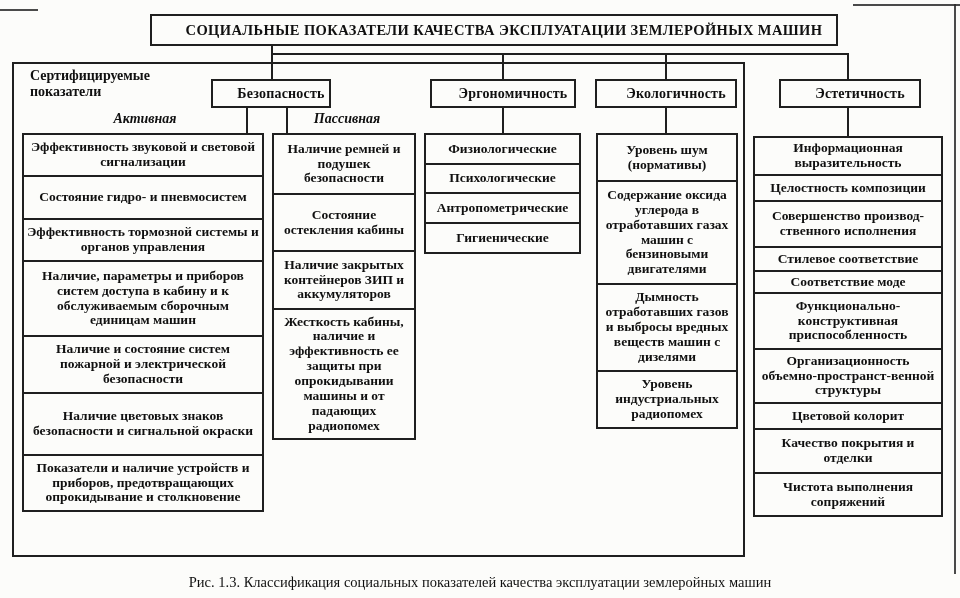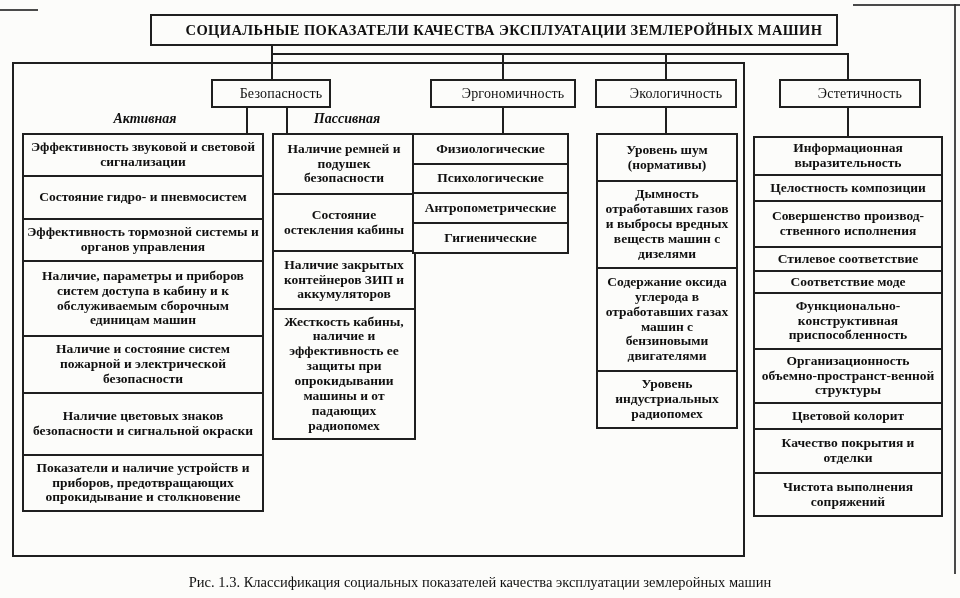--- a/index.html
+++ b/index.html
@@ -18,21 +18,21 @@
   }
   .box{
     position:absolute;box-sizing:border-box;
     border:2px solid var(--line);
     display:flex;align-items:center;justify-content:center;
     text-align:center;background:var(--paper);padding-left:20px;
   }
   .title-box{
     font-weight:bold;font-size:14.5px;letter-spacing:.4px;
   }
-  .cat-box{font-weight:normal;font-size:14px;letter-spacing:.2px;z-index:3;}
+  .cat-box{font-weight:bold;font-size:14px;letter-spacing:.2px;z-index:3;}
   .outer{
     position:absolute;box-sizing:border-box;
     border:2px solid var(--line);background:transparent;z-index:1;
   }
   .line{position:absolute;background:var(--line);z-index:2;}
   .col{position:absolute;z-index:3;}
   .cell{
     box-sizing:border-box;border:2px solid var(--line);
     display:flex;align-items:center;justify-content:center;
     text-align:center;font-weight:bold;font-size:13.5px;line-height:1.1;
@@ -69,20 +69,21 @@
   <div class="line" style="left:502px;top:53px;width:2px;height:28px"></div>
   <div class="line" style="left:665px;top:53px;width:2px;height:28px"></div>
   <div class="line" style="left:847px;top:53px;width:2px;height:28px"></div>
   <div class="line" style="left:246px;top:106px;width:2px;height:28px"></div>
   <div class="line" style="left:286px;top:106px;width:2px;height:28px"></div>
   <div class="line" style="left:502px;top:106px;width:2px;height:28px"></div>
   <div class="line" style="left:665px;top:106px;width:2px;height:28px"></div>
   <div class="line" style="left:847px;top:106px;width:2px;height:31px"></div>
 
   <div class="outer" style="left:12px;top:62px;width:733px;height:495px"></div>
+  <div class="side-label" style="left:30px;top:68px;width:160px">Сертифицируемые показатели</div>
 
   <div class="box cat-box" style="left:211px;top:79px;width:120px;height:29px">Безопасность</div>
   <div class="box cat-box" style="left:430px;top:79px;width:146px;height:29px">Эргономичность</div>
   <div class="box cat-box" style="left:595px;top:79px;width:142px;height:29px">Экологичность</div>
   <div class="box cat-box" style="left:779px;top:79px;width:142px;height:29px">Эстетичность</div>
 
   <div class="sub-label" style="left:75px;top:111px;width:140px">Активная</div>
   <div class="sub-label" style="left:277px;top:111px;width:140px">Пассивная</div>
 
   <div class="col" style="left:22px;top:133px;width:242px">
@@ -95,31 +96,31 @@
     <div class="cell" style="height:58px">Показатели и наличие устройств и приборов, предотвращающих опрокидывание и столкновение</div>
   </div>
 
   <div class="col" style="left:272px;top:133px;width:144px">
     <div class="cell" style="height:62px">Наличие ремней и подушек безопасности</div>
     <div class="cell" style="height:59px">Состояние остекления кабины</div>
     <div class="cell" style="height:60px">Наличие закрытых контейнеров ЗИП и аккумуляторов</div>
     <div class="cell" style="height:132px">Жесткость кабины, наличие и эффективность ее защиты при опрокидывании машины и от падающих радиопомех</div>
   </div>
 
-  <div class="col" style="left:412px;top:133px;width:157px">
+  <div class="col" style="left:424px;top:133px;width:157px">
     <div class="cell" style="height:32px">Физиологические</div>
     <div class="cell" style="height:31px">Психологические</div>
     <div class="cell" style="height:32px">Антропометрические</div>
     <div class="cell" style="height:32px">Гигиенические</div>
   </div>
 
   <div class="col" style="left:596px;top:133px;width:142px">
     <div class="cell" style="height:49px">Уровень шум (нормативы)</div>
+    <div class="cell" style="height:105px">Содержание оксида углерода в отработавших газах машин с бензиновыми двигателями</div>
     <div class="cell" style="height:89px">Дымность отработавших газов и выбросы вредных веществ машин с дизелями</div>
-    <div class="cell" style="height:105px">Содержание оксида углерода в отработавших газах машин с бензиновыми двигателями</div>
     <div class="cell" style="height:59px">Уровень индустриальных радиопомех</div>
   </div>
 
   <div class="col" style="left:753px;top:136px;width:190px">
     <div class="cell" style="height:40px">Информационная выразительность</div>
     <div class="cell" style="height:28px">Целостность композиции</div>
     <div class="cell" style="height:48px">Совершенство производ-ственного исполнения</div>
     <div class="cell" style="height:26px">Стилевое соответствие</div>
     <div class="cell" style="height:24px">Соответствие моде</div>
     <div class="cell" style="height:58px">Функционально-конструктивная приспособленность</div>

